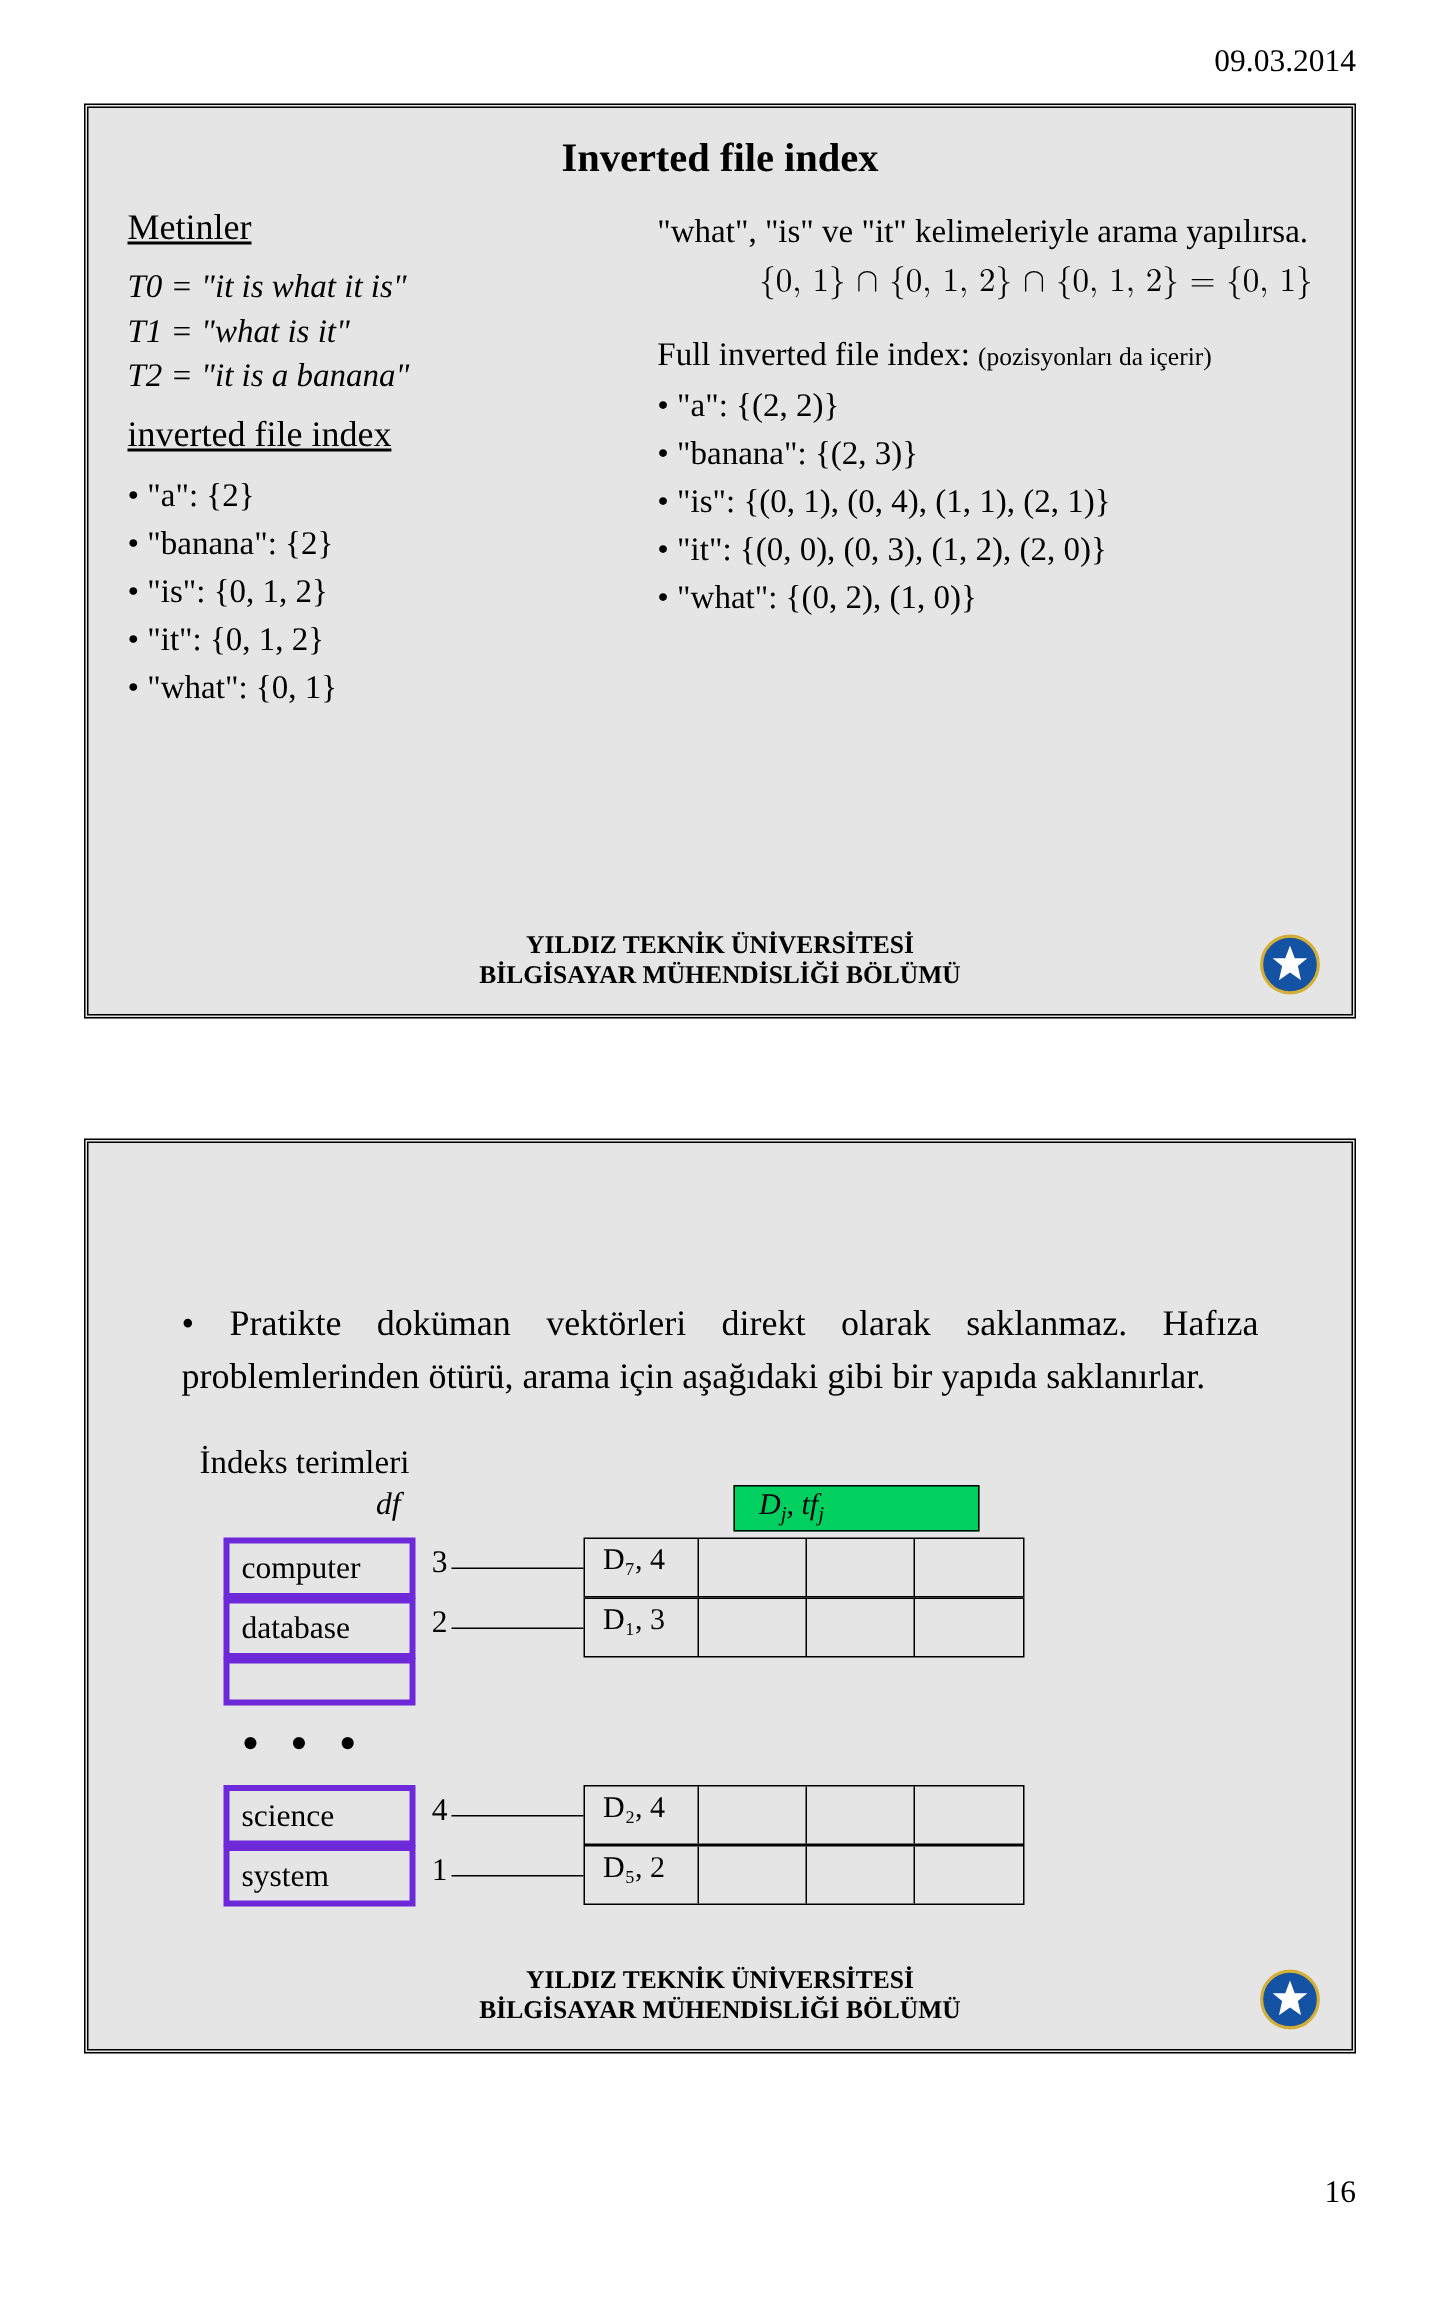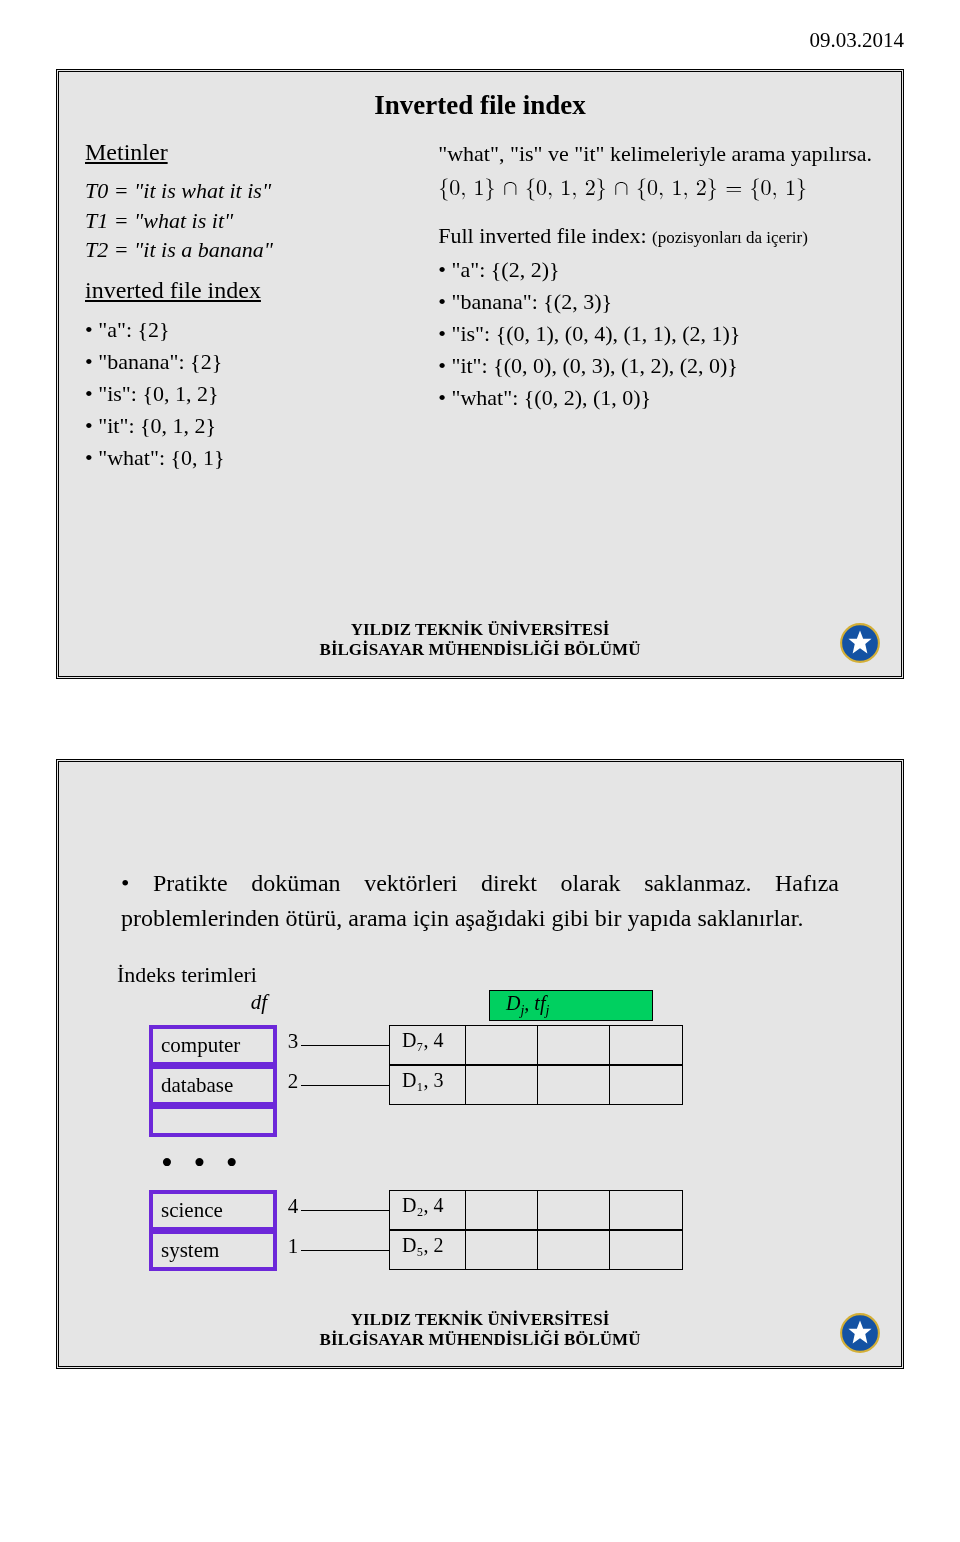--- a/index.html
+++ b/index.html
@@ -64,20 +64,21 @@
     font-size: 22px;
     line-height: 1.45;
   }
   .bullets .item::before {
     content: "• ";
   }
   .formula {
     font-family: "Latin Modern Math", "Cambria Math", serif;
     font-size: 22px;
     margin: 6px 0 10px 0;
+    text-align: right;
   }
   .footer {
     position: absolute;
     bottom: 16px;
     left: 0;
     width: 100%;
     text-align: center;
     font-size: 17px;
     font-weight: bold;
   }
@@ -90,21 +91,21 @@
   }
   .slide2-body .para {
     font-size: 24px;
     line-height: 1.45;
     margin: 86px 0 26px 36px;
   }
   .slide2-body .para::before { content: "• "; }
   .mini-bullet::before { content: "•  "; }
   .index-terms-label {
     font-size: 22px;
-    margin-left: 32px;
+    margin-left: 48px;
     margin-bottom: 2px;
     font-family: Liberation Serif, serif;
   }
   .df-header {
     display: flex;
     margin-left: 64px;
     margin-bottom: 4px;
   }
   .df-header .col-b {
     width: 160px; text-align: right; font-style: italic; font-size: 21px; padding-right: 42px;
@@ -304,13 +305,14 @@
         <div>YILDIZ TEKNİK ÜNİVERSİTESİ</div>
         <div>BİLGİSAYAR MÜHENDİSLİĞİ BÖLÜMÜ</div>
       </div>
       <svg class="logo" viewBox="0 0 40 40">
         <circle cx="20" cy="20" r="18" fill="#1452a3" stroke="#d4af37" stroke-width="2"></circle>
         <polygon points="20,8 23,16 31,16 25,21 27,30 20,25 13,30 15,21 9,16 17,16" fill="#fff"></polygon>
       </svg>
     </div>
   </div>
 
+  <div class="pagenum">16</div>
 </div>
 
 </body></html>

